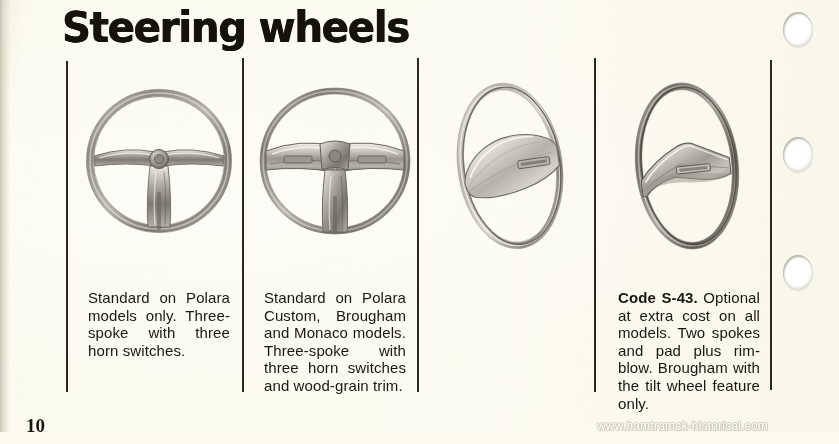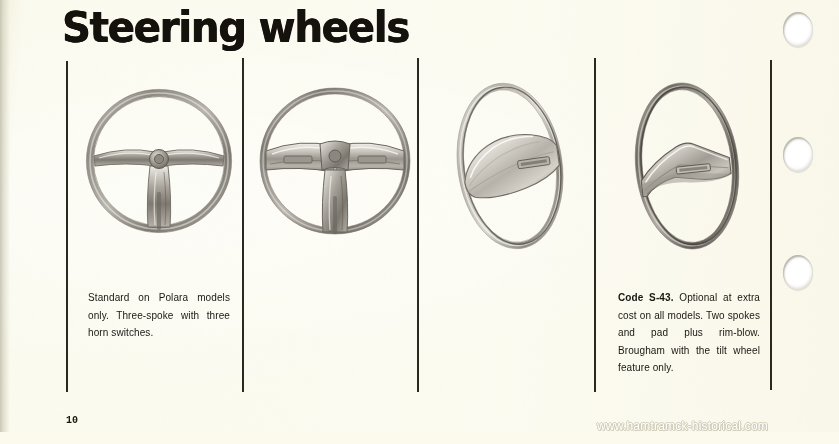--- a/index.html
+++ b/index.html
@@ -111,42 +111,41 @@
     width: 166px;
     height: 190px;
   }
 
   .caption {
     position: absolute;
     left: 12px;
     top: 231px;
     width: 142px;
     font-family: "Liberation Sans", sans-serif;
-    font-size: 10px;
+    font-size: 15px;
     line-height: 17.6px;
     color: #191712;
     text-align: justify;
     text-justify: inter-word;
     letter-spacing: .1px;
   }
   .caption b {
     font-weight: 700;
   }
   #col-2 .caption, #col-3 .caption { left: 14px; }
 
   
   #page-number {
     position: absolute;
     left: 26px;
     top: 415px;
-    font-family: Liberation Mono, monospace;
+    font-family: Liberation Serif, serif;
     font-weight: 700;
-    font-size: 10px;
+    font-size: 19px;
     color: #1a1712;
-    margin-left: 40px;
   }
 
   
   #watermark {
     position: absolute;
     left: 597px;
     top: 419px;
     font-family: "Liberation Sans", sans-serif;
     font-size: 12px;
     letter-spacing: .2px;
@@ -288,20 +287,23 @@
 
         <path d="M73 90 Q69 124 71 152 L95 152 Q97 124 93 90 Z" fill="url(#spokeB)" stroke="#6b675f" stroke-width="1"></path>
         <path d="M79 96 Q76 125 78 150" fill="none" stroke="#fbfaf6" stroke-width="1.3" opacity=".6"></path>
         <path d="M89 96 Q92 125 90 150" fill="none" stroke="#5d5951" stroke-width="1" opacity=".55"></path>
         <rect x="81" y="116" width="4" height="38" rx="1.6" fill="#696560" opacity=".6"></rect>
 
         <path d="M68 64 Q83 58 98 64 L96 90 Q83 85 70 90 Z" fill="url(#spokeB)" stroke="#65615a" stroke-width="1"></path>
         <circle cx="83" cy="76" r="6" fill="#8b8780" stroke="#56524b" stroke-width=".8"></circle>
       </svg>
     </div>
+    <div class="caption">
+      <b></b><span>Standard on Polara Custom, Brougham and Monaco models. Three-spoke with three horn switches and wood-grain trim.</span>
+    </div>
   </div>
 
   <div class="col" id="col-2">
     <div class="wheel-art">
       <svg viewBox="0 0 166 190" width="166" height="190">
         <defs>
           <linearGradient id="rimC" x1="0" y1="0" x2="1" y2="1">
             <stop offset="0%" stop-color="#e2e0d9"></stop>
             <stop offset="25%" stop-color="#b7b3aa"></stop>
             <stop offset="52%" stop-color="#dcd9d1"></stop>

